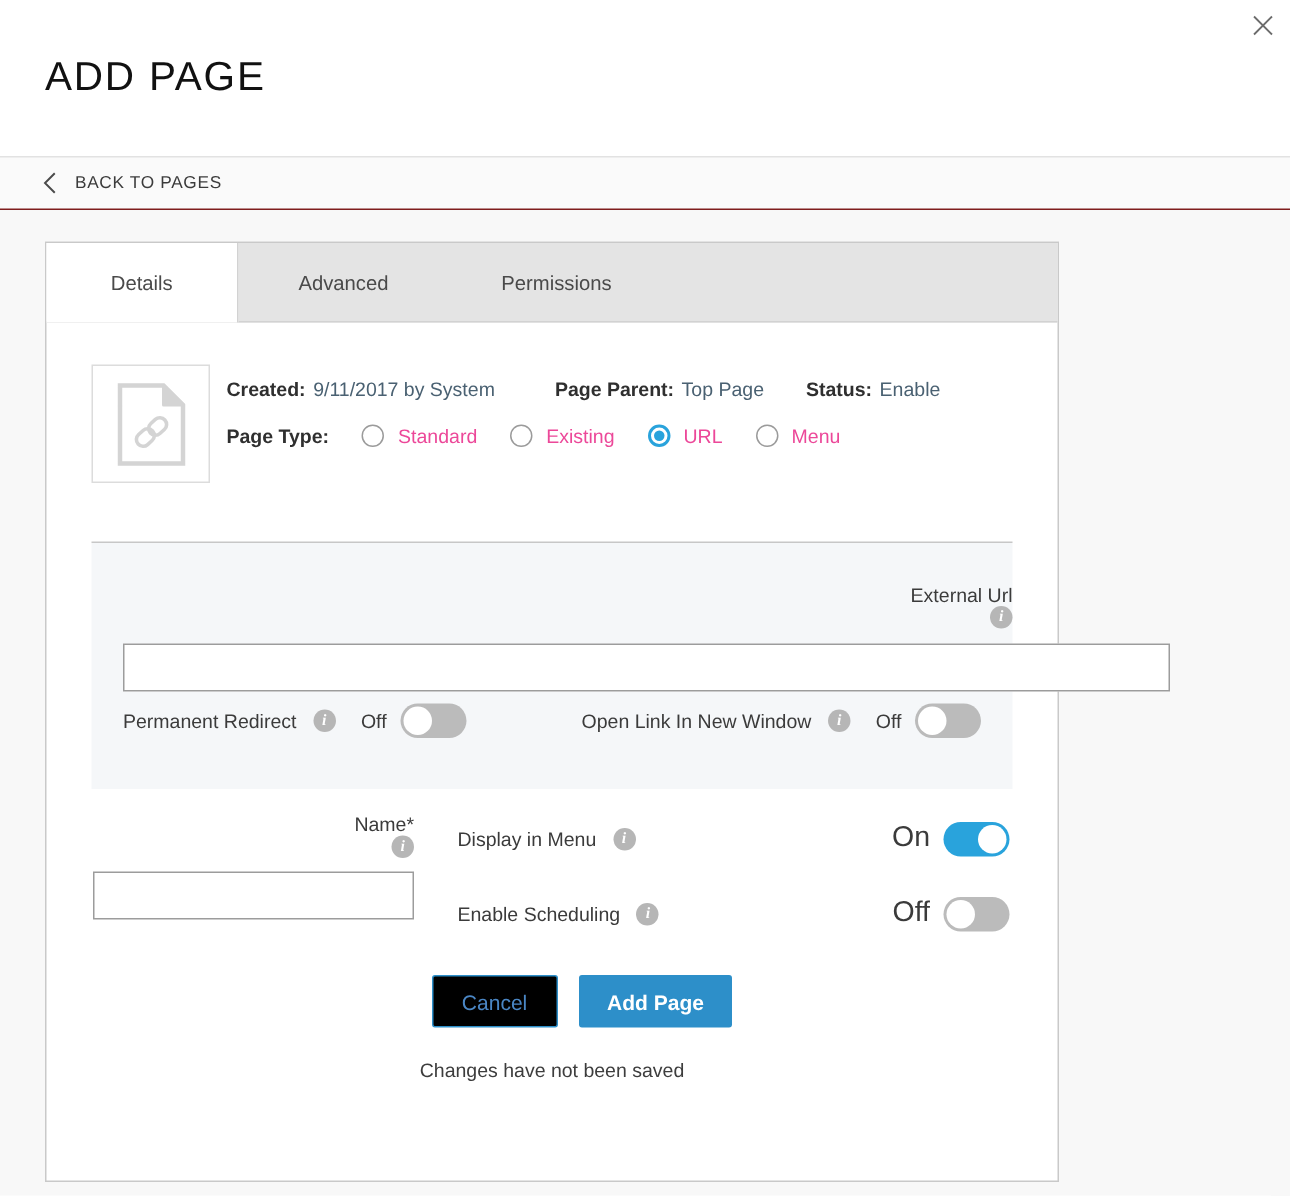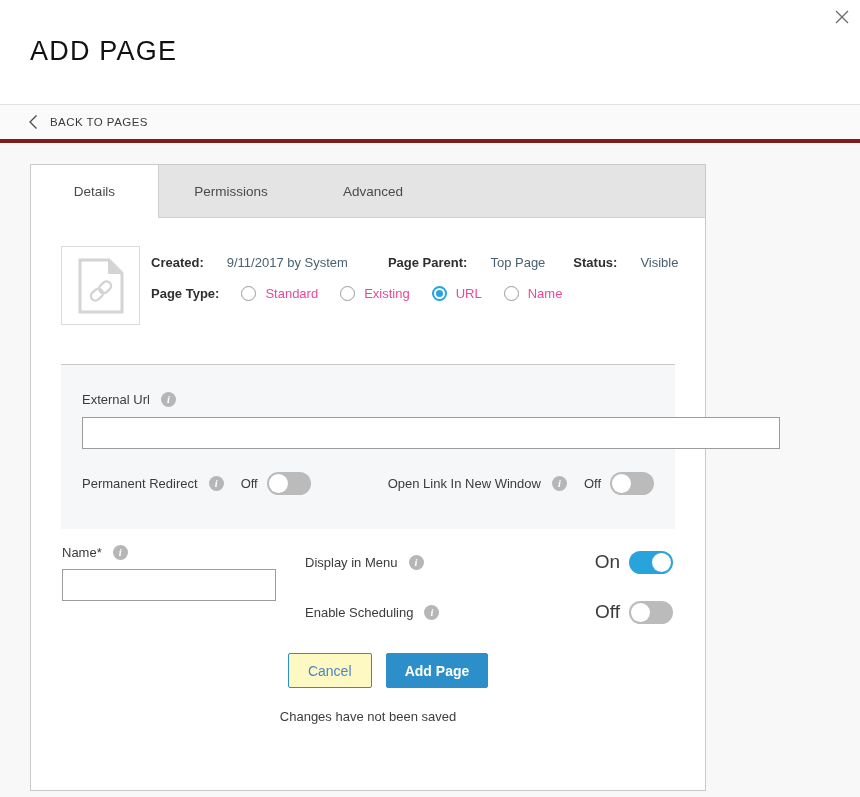--- a/index.html
+++ b/index.html
@@ -42,21 +42,21 @@
     cursor: pointer;
   }
   .close-icon svg { display: block; }
 
   
   .crumb-bar {
     position: relative;
     height: 34px;
     background: #fafafa;
     border-top: 1px solid #e2e2e2;
-    border-bottom: 4px solid #7f1d1d;
+    border-bottom: 1px solid #7f1d1d;
   }
   .crumb-link {
     position: absolute;
     left: 28px;
     top: 0;
     height: 34px;
     display: flex;
     align-items: center;
     gap: 11px;
     cursor: pointer;
@@ -151,21 +151,21 @@
     align-items: center;
     height: 31px;
     font-size: 13px;
   }
   .meta-lbl {
     font-weight: bold;
     color: #2f2f2f;
   }
   .meta-val {
     color: #4a6172;
-    margin-left: 23px;
+    margin-left: 5px;
   }
   .meta-gap-1 { width: 40px; }
   .meta-gap-2 { width: 28px; }
 
   .radio-group {
     display: flex;
     align-items: center;
     margin-left: 22px;
   }
   .radio-item {
@@ -216,20 +216,21 @@
   .gray-panel {
     position: relative;
     background: #f5f7f9;
     height: 164px;
     margin: 0 30px;
   }
   .field-label-row {
     display: flex;
     align-items: flex-end;
     padding: 27px 0 0 21px;
+    flex-direction: column;
   }
   .field-label {
     font-size: 13px;
     color: #3b3b3b;
   }
 
   .info-icon {
     width: 15px;
     height: 15px;
     border-radius: 50%;
@@ -354,21 +355,21 @@
     height: 35px;
     min-width: 84px;
     font-size: 14px;
     font-family: inherit;
     cursor: pointer;
     box-sizing: border-box;
     border-radius: 2px;
     padding: 0 18px;
   }
   .btn-cancel {
-    background: #fef9c3;
+    background: #000000;
     border: 1px solid #2d8fc9;
     color: #4a86c4;
     margin-left: 40px;
   }
   .btn-primary {
     background: #2d8fc9;
     border: 1px solid #2d8fc9;
     color: #ffffff;
     font-weight: bold;
   }
@@ -399,22 +400,22 @@
     </svg>
     <span class="crumb-text">BACK TO PAGES</span>
   </div>
 </div>
 
 <div class="page-body">
   <div class="card">
 
     <div class="tabstrip">
       <button class="tab t0 active">Details</button>
+      <button class="tab t2">Advanced</button>
       <button class="tab t1">Permissions</button>
-      <button class="tab t2">Advanced</button>
     </div>
 
     <div class="meta-wrap">
       <div class="thumb">
         <svg width="46" height="56" viewBox="0 0 46 56">
           <path d="M2,2 H31 L44,15 V54 H2 Z" fill="#ffffff" stroke="#d4d4d4" stroke-width="3"></path>
           <path d="M31,2 L31,15 L44,15" fill="#d4d4d4" stroke="#d4d4d4" stroke-width="2" stroke-linejoin="round"></path>
           <g transform="rotate(-42 23 33)">
             <rect x="11" y="28.5" width="13" height="9" rx="4.5" fill="none" stroke="#d4d4d4" stroke-width="2.4"></rect>
             <rect x="22" y="28.5" width="13" height="9" rx="4.5" fill="none" stroke="#d4d4d4" stroke-width="2.4"></rect>
@@ -424,41 +425,41 @@
 
       <div class="meta-cols">
         <div class="meta-row">
           <span class="meta-lbl">Created:</span>
           <span class="meta-val">9/11/2017 by System</span>
           <span class="meta-gap-1"></span>
           <span class="meta-lbl">Page Parent:</span>
           <span class="meta-val">Top Page</span>
           <span class="meta-gap-2"></span>
           <span class="meta-lbl">Status:</span>
-          <span class="meta-val">Visible</span>
+          <span class="meta-val">Enable</span>
         </div>
 
         <div class="meta-row">
           <span class="meta-lbl">Page Type:</span>
           <span class="radio-group">
             <span class="radio-item">
               <span class="radio"></span>
               <span class="radio-label">Standard</span>
             </span>
             <span class="radio-item">
               <span class="radio"></span>
               <span class="radio-label">Existing</span>
             </span>
             <span class="radio-item">
               <span class="radio checked"></span>
               <span class="radio-label">URL</span>
             </span>
             <span class="radio-item">
               <span class="radio"></span>
-              <span class="radio-label">Name</span>
+              <span class="radio-label">Menu</span>
             </span>
           </span>
         </div>
       </div>
     </div>
 
     <div class="divider"></div>
 
     <div class="gray-panel">
       <div class="field-label-row">

